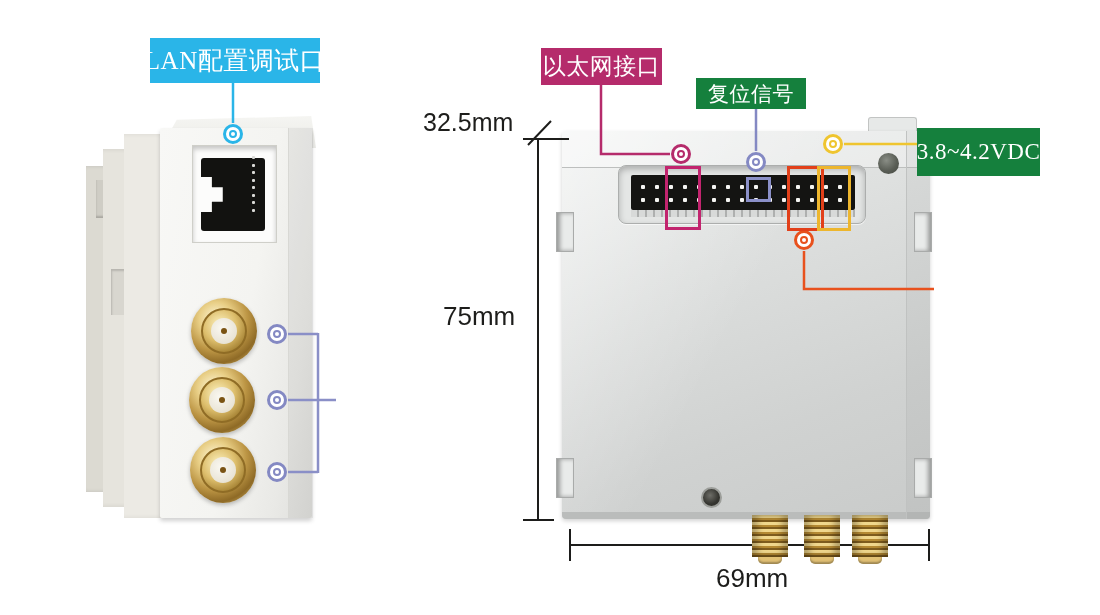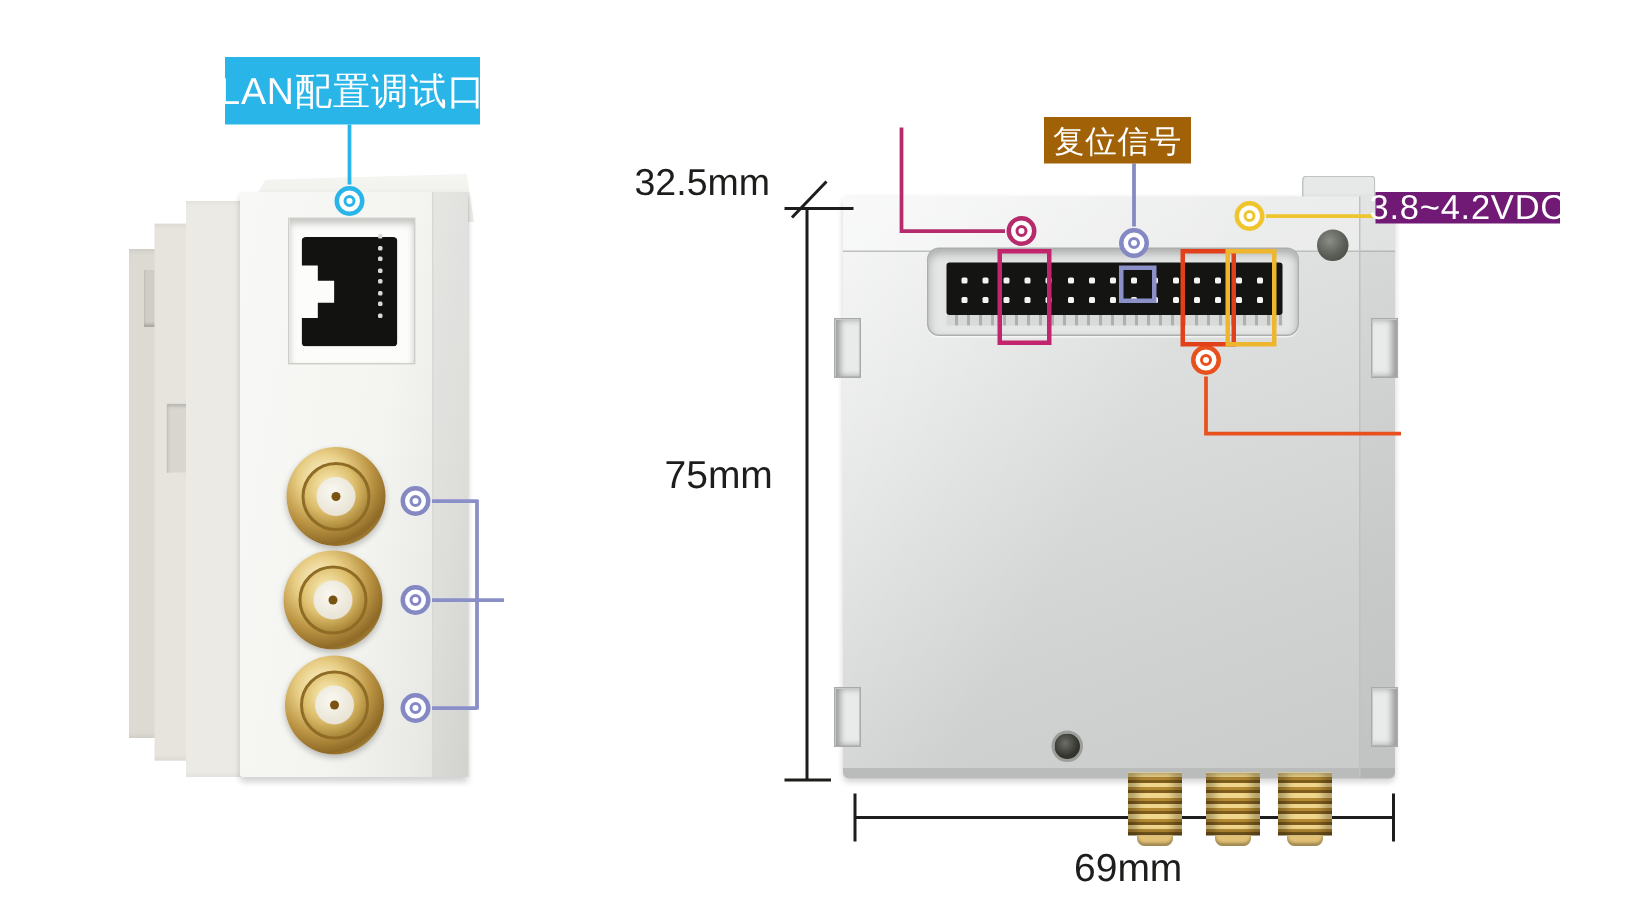--- a/index.html
+++ b/index.html
@@ -2,25 +2,25 @@
 <html><head>
 <meta charset="utf-8">
 <style>
   html,body{margin:0;padding:0;background:#fff;}
   #canvas{position:relative;width:1100px;height:615px;background:#fff;overflow:hidden;
           font-family:"Liberation Sans",sans-serif;}
   .abs{position:absolute;}
 
   
   .callout{display:flex;align-items:center;justify-content:center;color:#fff;
-           white-space:nowrap;z-index:5;letter-spacing:0.5px;}
+           white-space:nowrap;z-index:5;letter-spacing:0.5px;font-family:Liberation Serif, serif;}
   .lab-lan{left:150px;top:38px;width:170px;height:45px;background:#2AB5E8;font-size:25px;}
   .lab-eth{left:541px;top:48px;width:121px;height:37px;background:#B52B6B;font-size:23px;}
-  .lab-reset{left:696px;top:78px;width:98px;height:31px;background:#a16207;font-size:21px;}
-  .lab-power{left:917px;top:128px;width:123px;height:21px;background:#701a75;font-size:23px;}
+  .lab-reset{left:696px;top:78px;width:110px;height:31px;background:#15803d;font-size:21px;}
+  .lab-power{left:917px;top:128px;width:123px;height:48px;background:#15803d;font-size:23px;}
   .lab-uart{left:934px;top:273px;width:113px;height:36px;background:#E8511D;font-size:23px;}
   .lab-ant{left:336px;top:381px;width:164px;height:40px;background:#8A8FC7;font-size:23px;}
 
   
   .dimtext{color:#1d1d1b;z-index:5;white-space:nowrap;}
   .dim-depth{left:423px;top:108px;font-size:25px;}
   .dim-height{left:443px;top:301px;font-size:26px;}
   .dim-width{left:716px;top:563px;font-size:26px;}
 
   
@@ -268,20 +268,21 @@
   <div class="ring rc-org" style="left:794px;top:230px;">
       <i></i>
     </div>
 
   <div class="hl hl-eth"></div>
   <div class="hl hl-reset"></div>
   <div class="hl hl-uart"></div>
   <div class="hl hl-power"></div>
 
   <div class="abs callout lab-lan">LAN配置调试口</div>
+  <div class="abs callout lab-eth">以太网接口</div>
   <div class="abs callout lab-reset">复位信号</div>
   <div class="abs callout lab-power">3.8~4.2VDC</div>
 
   <div class="abs dimtext dim-depth">32.5mm</div>
   <div class="abs dimtext dim-height">75mm</div>
   <div class="abs dimtext dim-width">69mm</div>
 
 </div>
 
 </body></html>

